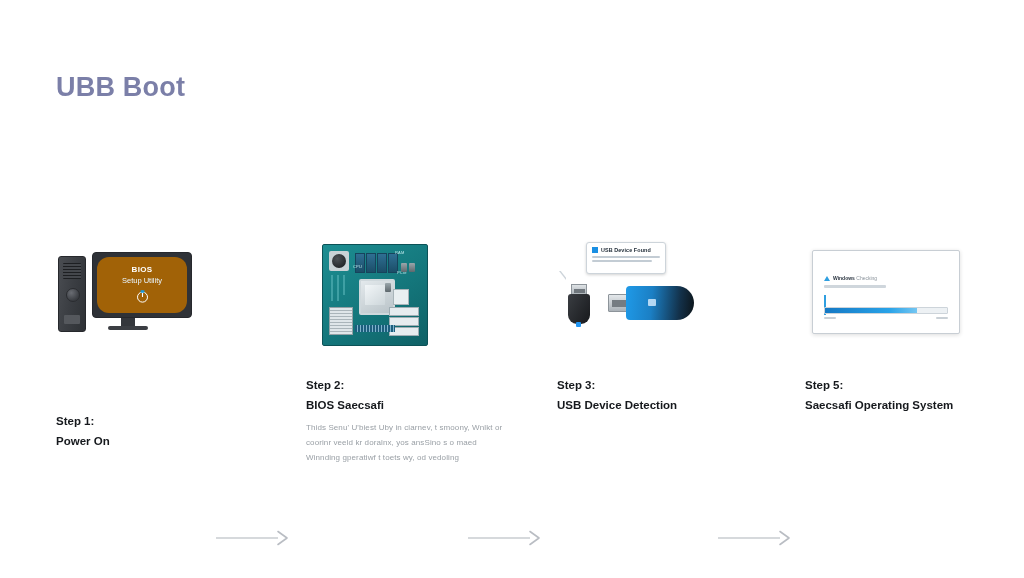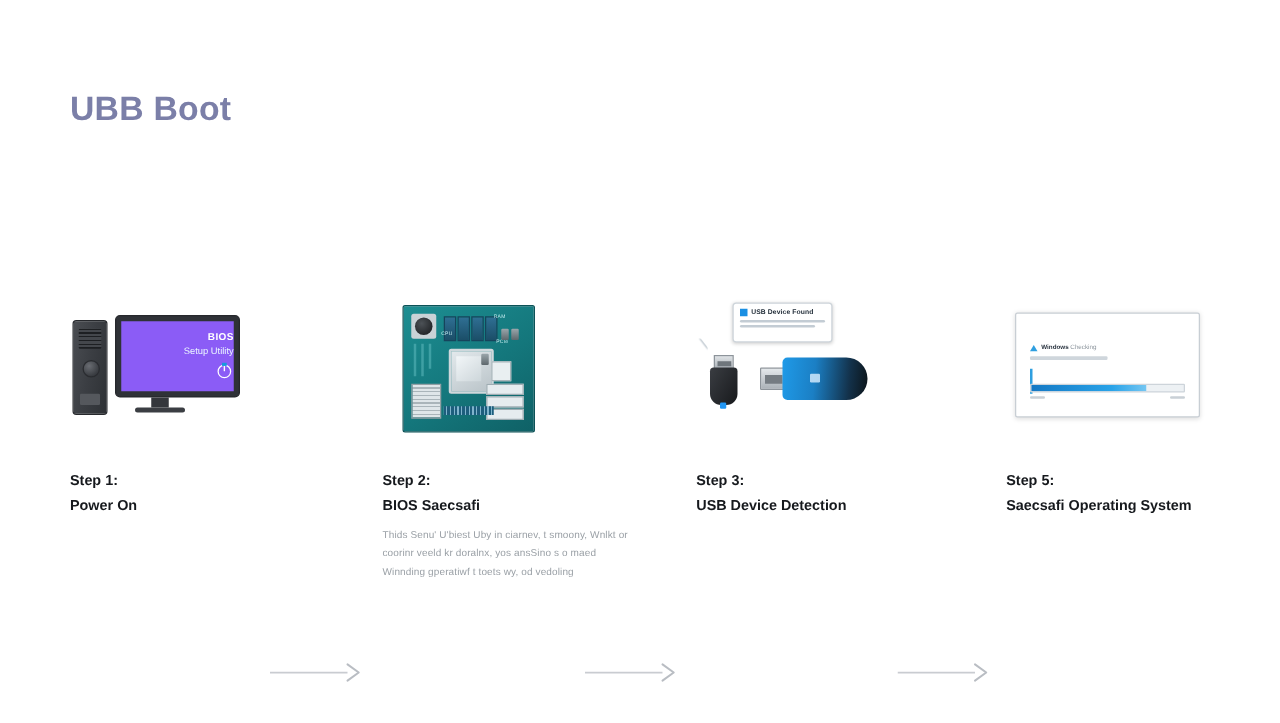--- a/index.html
+++ b/index.html
@@ -112,26 +112,26 @@
     height: 66px;
     background: #2f3237;
     border-radius: 4px;
     padding: 4px;
     box-sizing: border-box;
     border: 1px solid #26282c;
   }
   .screen {
     width: 100%;
     height: 100%;
-    background: #8b5cf6;
-    border-radius: 0;
+    background: #a16207;
+    border-radius: 12px;
     position: relative;
     display: flex;
     flex-direction: column;
-    align-items: flex-end;
+    align-items: center;
     justify-content: center;
     overflow: hidden;
   }
   .screen-title {
     color: #ffffff;
     font-size: 8px;
     font-weight: bold;
     letter-spacing: 0.3px;
     line-height: 1;
     margin-bottom: 3px;
@@ -400,21 +400,21 @@
     position: absolute; left: 11px; top: 44px; width: 2px; height: 20px;
     background: #2f9fe0;
   }
 
   
   .caption {
     position: absolute;
     top: 380px;
     width: 205px;
   }
-  .c1 { left: 56px; }
+  .c1 { left: 56px; margin-top: 36px; }
   .c2 { left: 306px; }
   .c3 { left: 557px; }
   .c4 { left: 805px; }
   .cap-step {
     font-size: 11.5px;
     font-weight: bold;
     color: #16191d;
     margin-bottom: 8px;
     line-height: 1;
   }

